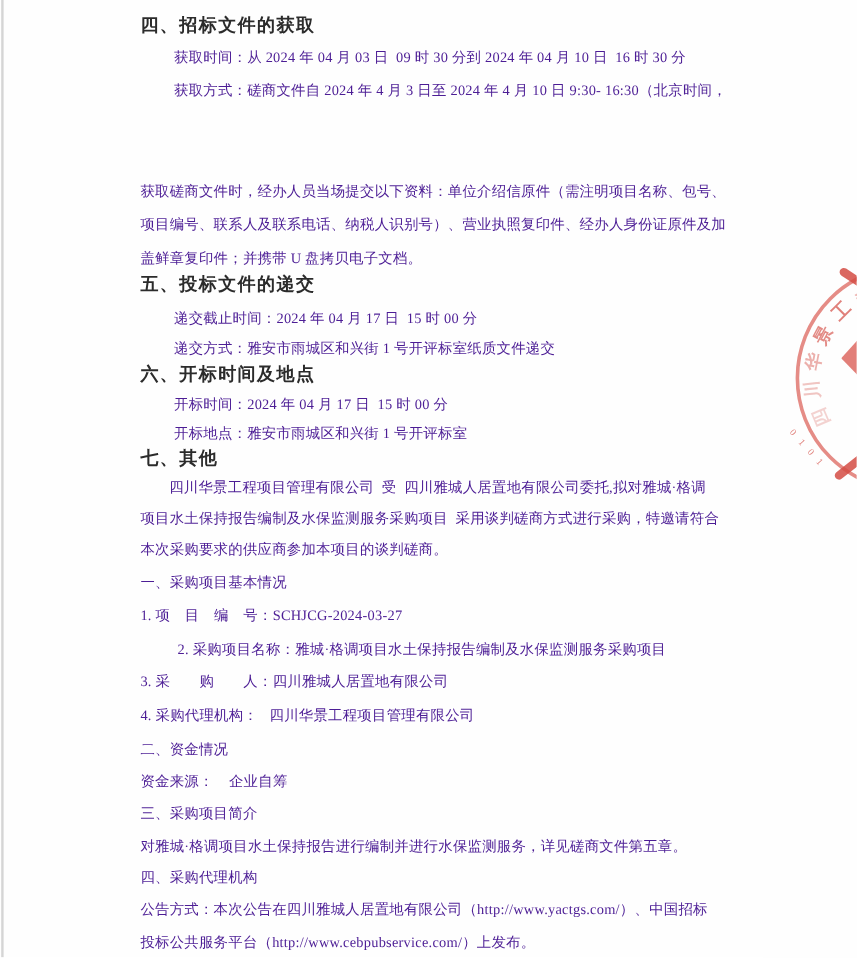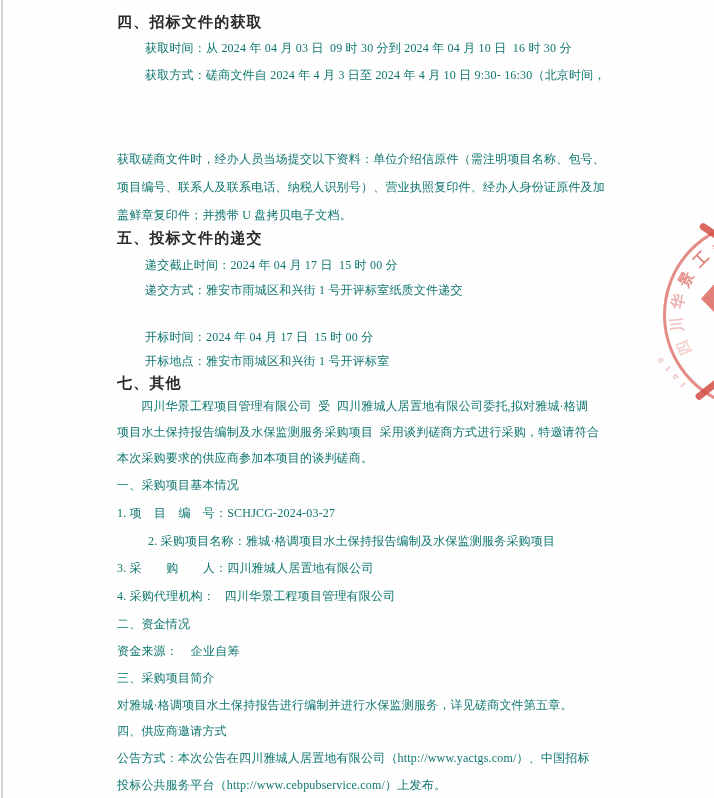--- a/index.html
+++ b/index.html
@@ -12,21 +12,21 @@
   }
   .scan-edge{
     position:absolute;left:1px;top:0;width:2px;height:798px;
     background:#bfbfbf;opacity:.65;
   }
   .ln{
     position:absolute;
     white-space:pre;
     font-size:12px;
     line-height:16px;
-    color:#0f766e;
+    color:#4c1d95;
     letter-spacing:.2px;
   }
   .hd{
     font-weight:bold;
     font-size:15px;
     color:#2b2b2b;
     letter-spacing:1.2px;
   }
   
   .seal{position:absolute;left:0;top:0;width:714px;height:798px;pointer-events:none;}
@@ -68,38 +68,39 @@
   <div class="ln" style="top:40px;left:145px">获取时间：从 2024 年 04 月 03 日  09 时 30 分到 2024 年 04 月 10 日  16 时 30 分</div>
   <div class="ln" style="top:67px;left:145px">获取方式：磋商文件自 2024 年 4 月 3 日至 2024 年 4 月 10 日 9:30- 16:30（北京时间，</div>
   <div class="ln" style="top:151px;left:117px">获取磋商文件时，经办人员当场提交以下资料：单位介绍信原件（需注明项目名称、包号、</div>
   <div class="ln" style="top:179px;left:117px">项目编号、联系人及联系电话、纳税人识别号）、营业执照复印件、经办人身份证原件及加</div>
   <div class="ln" style="top:207px;left:117px">盖鲜章复印件；并携带 U 盘拷贝电子文档。</div>
 
   <div class="ln hd" style="top:230px;left:117px">五、投标文件的递交</div>
   <div class="ln" style="top:257px;left:145px">递交截止时间：2024 年 04 月 17 日  15 时 00 分</div>
   <div class="ln" style="top:282px;left:145px">递交方式：雅安市雨城区和兴街 1 号开评标室纸质文件递交</div>
 
+  <div class="ln hd" style="top:305px;left:117px">六、开标时间及地点</div>
   <div class="ln" style="top:329px;left:145px">开标时间：2024 年 04 月 17 日  15 时 00 分</div>
   <div class="ln" style="top:353px;left:145px">开标地点：雅安市雨城区和兴街 1 号开评标室</div>
 
   <div class="ln hd" style="top:375px;left:117px">七、其他</div>
   <div class="ln" style="top:398px;left:141px">四川华景工程项目管理有限公司  受  四川雅城人居置地有限公司委托,拟对雅城·格调</div>
   <div class="ln" style="top:424px;left:117px">项目水土保持报告编制及水保监测服务采购项目  采用谈判磋商方式进行采购，特邀请符合</div>
   <div class="ln" style="top:450px;left:117px">本次采购要求的供应商参加本项目的谈判磋商。</div>
 
   <div class="ln" style="top:477px;left:117px">一、采购项目基本情况</div>
   <div class="ln" style="top:505px;left:117px">1. 项　目　编　号：SCHJCG-2024-03-27</div>
   <div class="ln" style="top:533px;left:148px">2. 采购项目名称：雅城·格调项目水土保持报告编制及水保监测服务采购项目</div>
   <div class="ln" style="top:560px;left:117px">3. 采　　购　　人：四川雅城人居置地有限公司</div>
   <div class="ln" style="top:588px;left:117px">4. 采购代理机构：   四川华景工程项目管理有限公司</div>
   <div class="ln" style="top:616px;left:117px">二、资金情况</div>
   <div class="ln" style="top:643px;left:117px">资金来源：    企业自筹</div>
   <div class="ln" style="top:670px;left:117px">三、采购项目简介</div>
   <div class="ln" style="top:697px;left:117px">对雅城·格调项目水土保持报告进行编制并进行水保监测服务，详见磋商文件第五章。</div>
-  <div class="ln" style="top:723px;left:117px">四、供应商邀请方式</div>
+  <div class="ln" style="top:723px;left:117px">四、采购代理机构</div>
   <div class="ln" style="top:777px;left:117px">投标公共服务平台（http://www.cebpubservice.com/）上发布。</div>
   <div class="ln" style="top:750px;left:117px">公告方式：本次公告在四川雅城人居置地有限公司（http://www.yactgs.com/）、中国招标</div>
 
   <div class="seal">
     <div class="seal-ring"></div>
     <div class="smudge smudge-top"></div>
     <div class="smudge smudge-bottom"></div>
     <div class="seal-star"></div>
     <span class="seal-char" style="left:714px;top:238px;transform:rotate(-30deg);opacity:.8">程</span>
     <span class="seal-char" style="left:694px;top:250px;transform:rotate(-45deg);opacity:.88">工</span>

